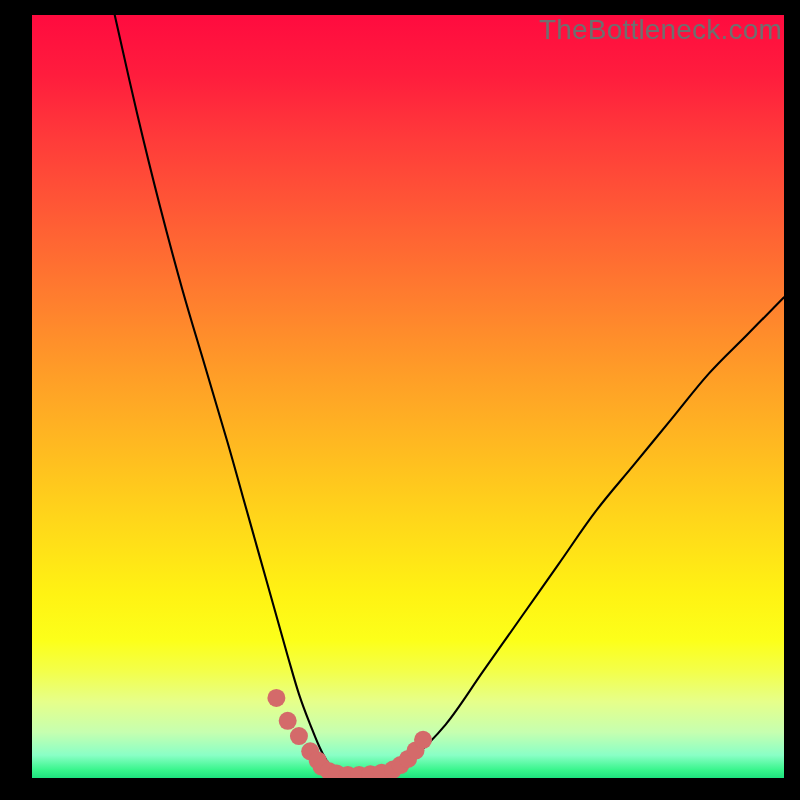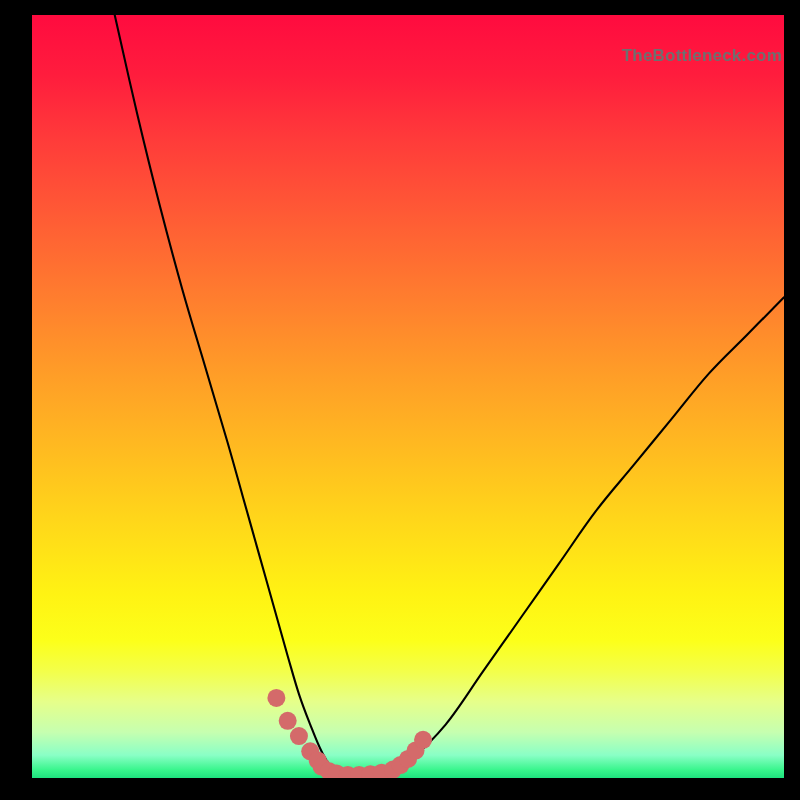--- a/index.html
+++ b/index.html
@@ -42,25 +42,24 @@
       #8affc6 97%,
       #36f58b 99%,
       #1ee27e 100%
     );
   }
   .watermark {
     position: absolute;
     top: 14px;
     right: 18px;
     color: #6f6f6f;
-    font-size: 17px;
-    font-weight: 700;
+    font-size: 28px;
+    font-weight: 400;
     letter-spacing: 0.2px;
     z-index: 10;
-    margin-top: 32px;
   }
   svg.curve {
     position: absolute;
     top: 0;
     left: 0;
     width: 752px;
     height: 763px;
   }
 </style>
 </head>

